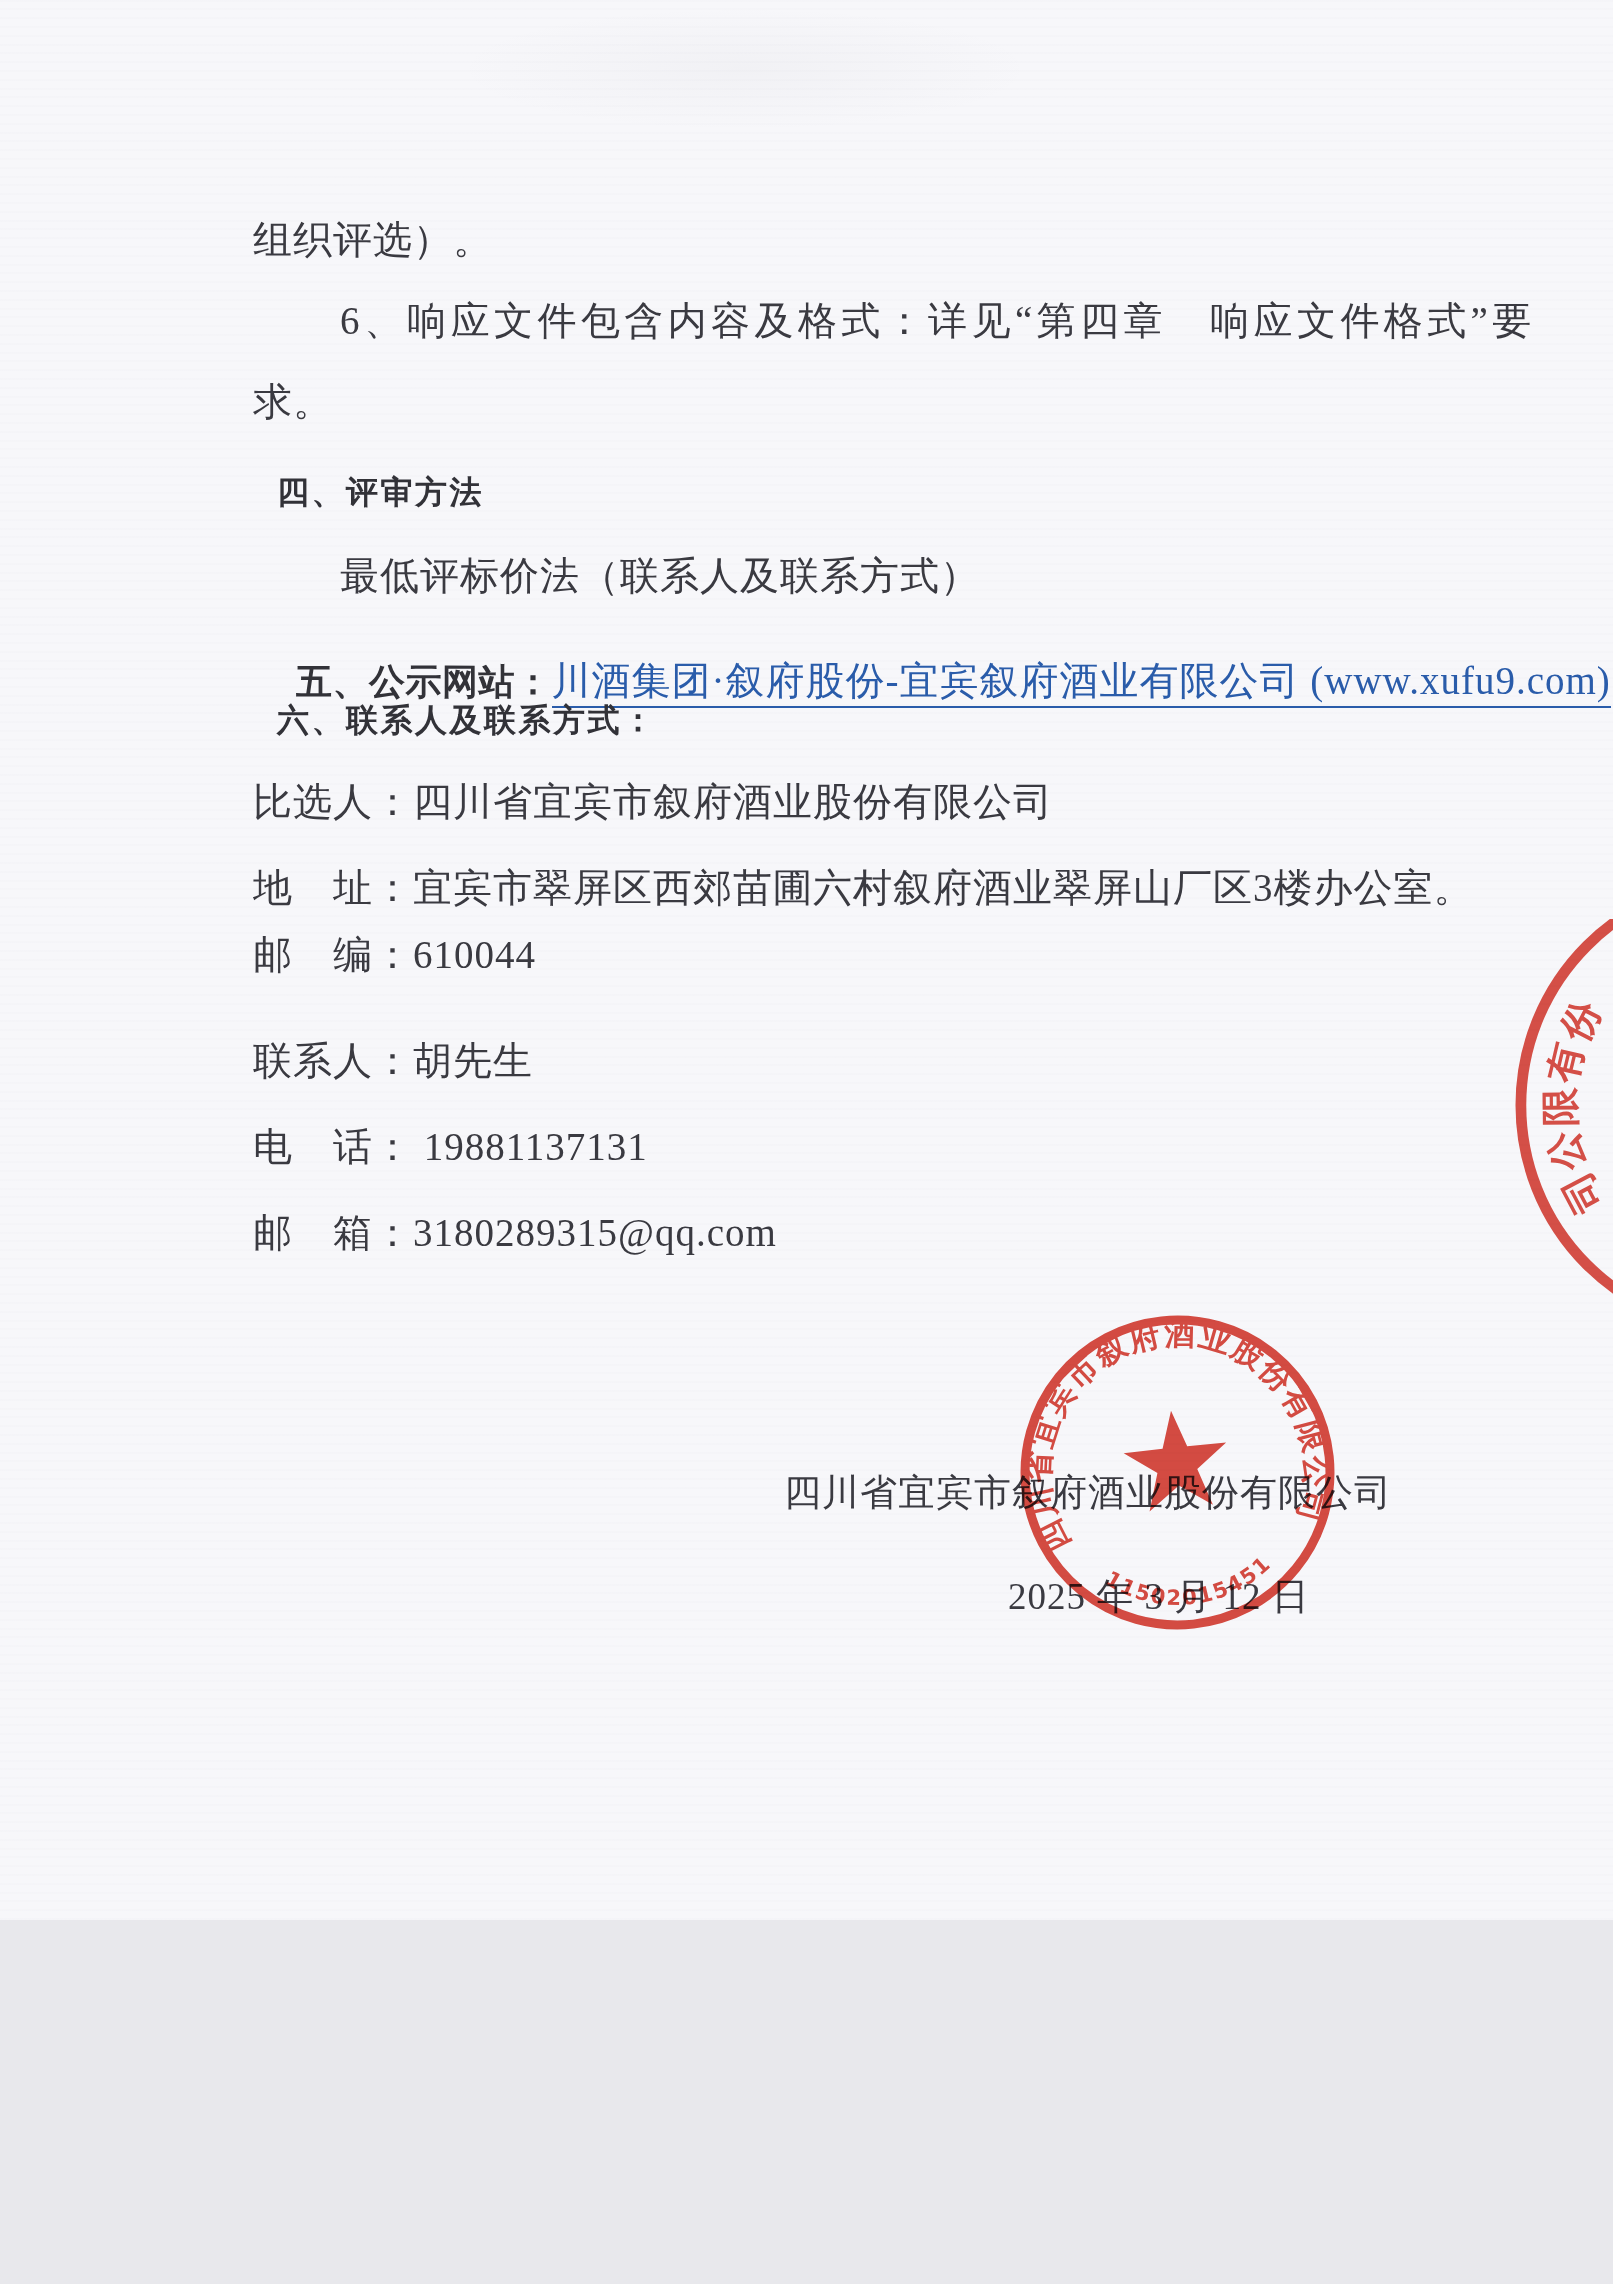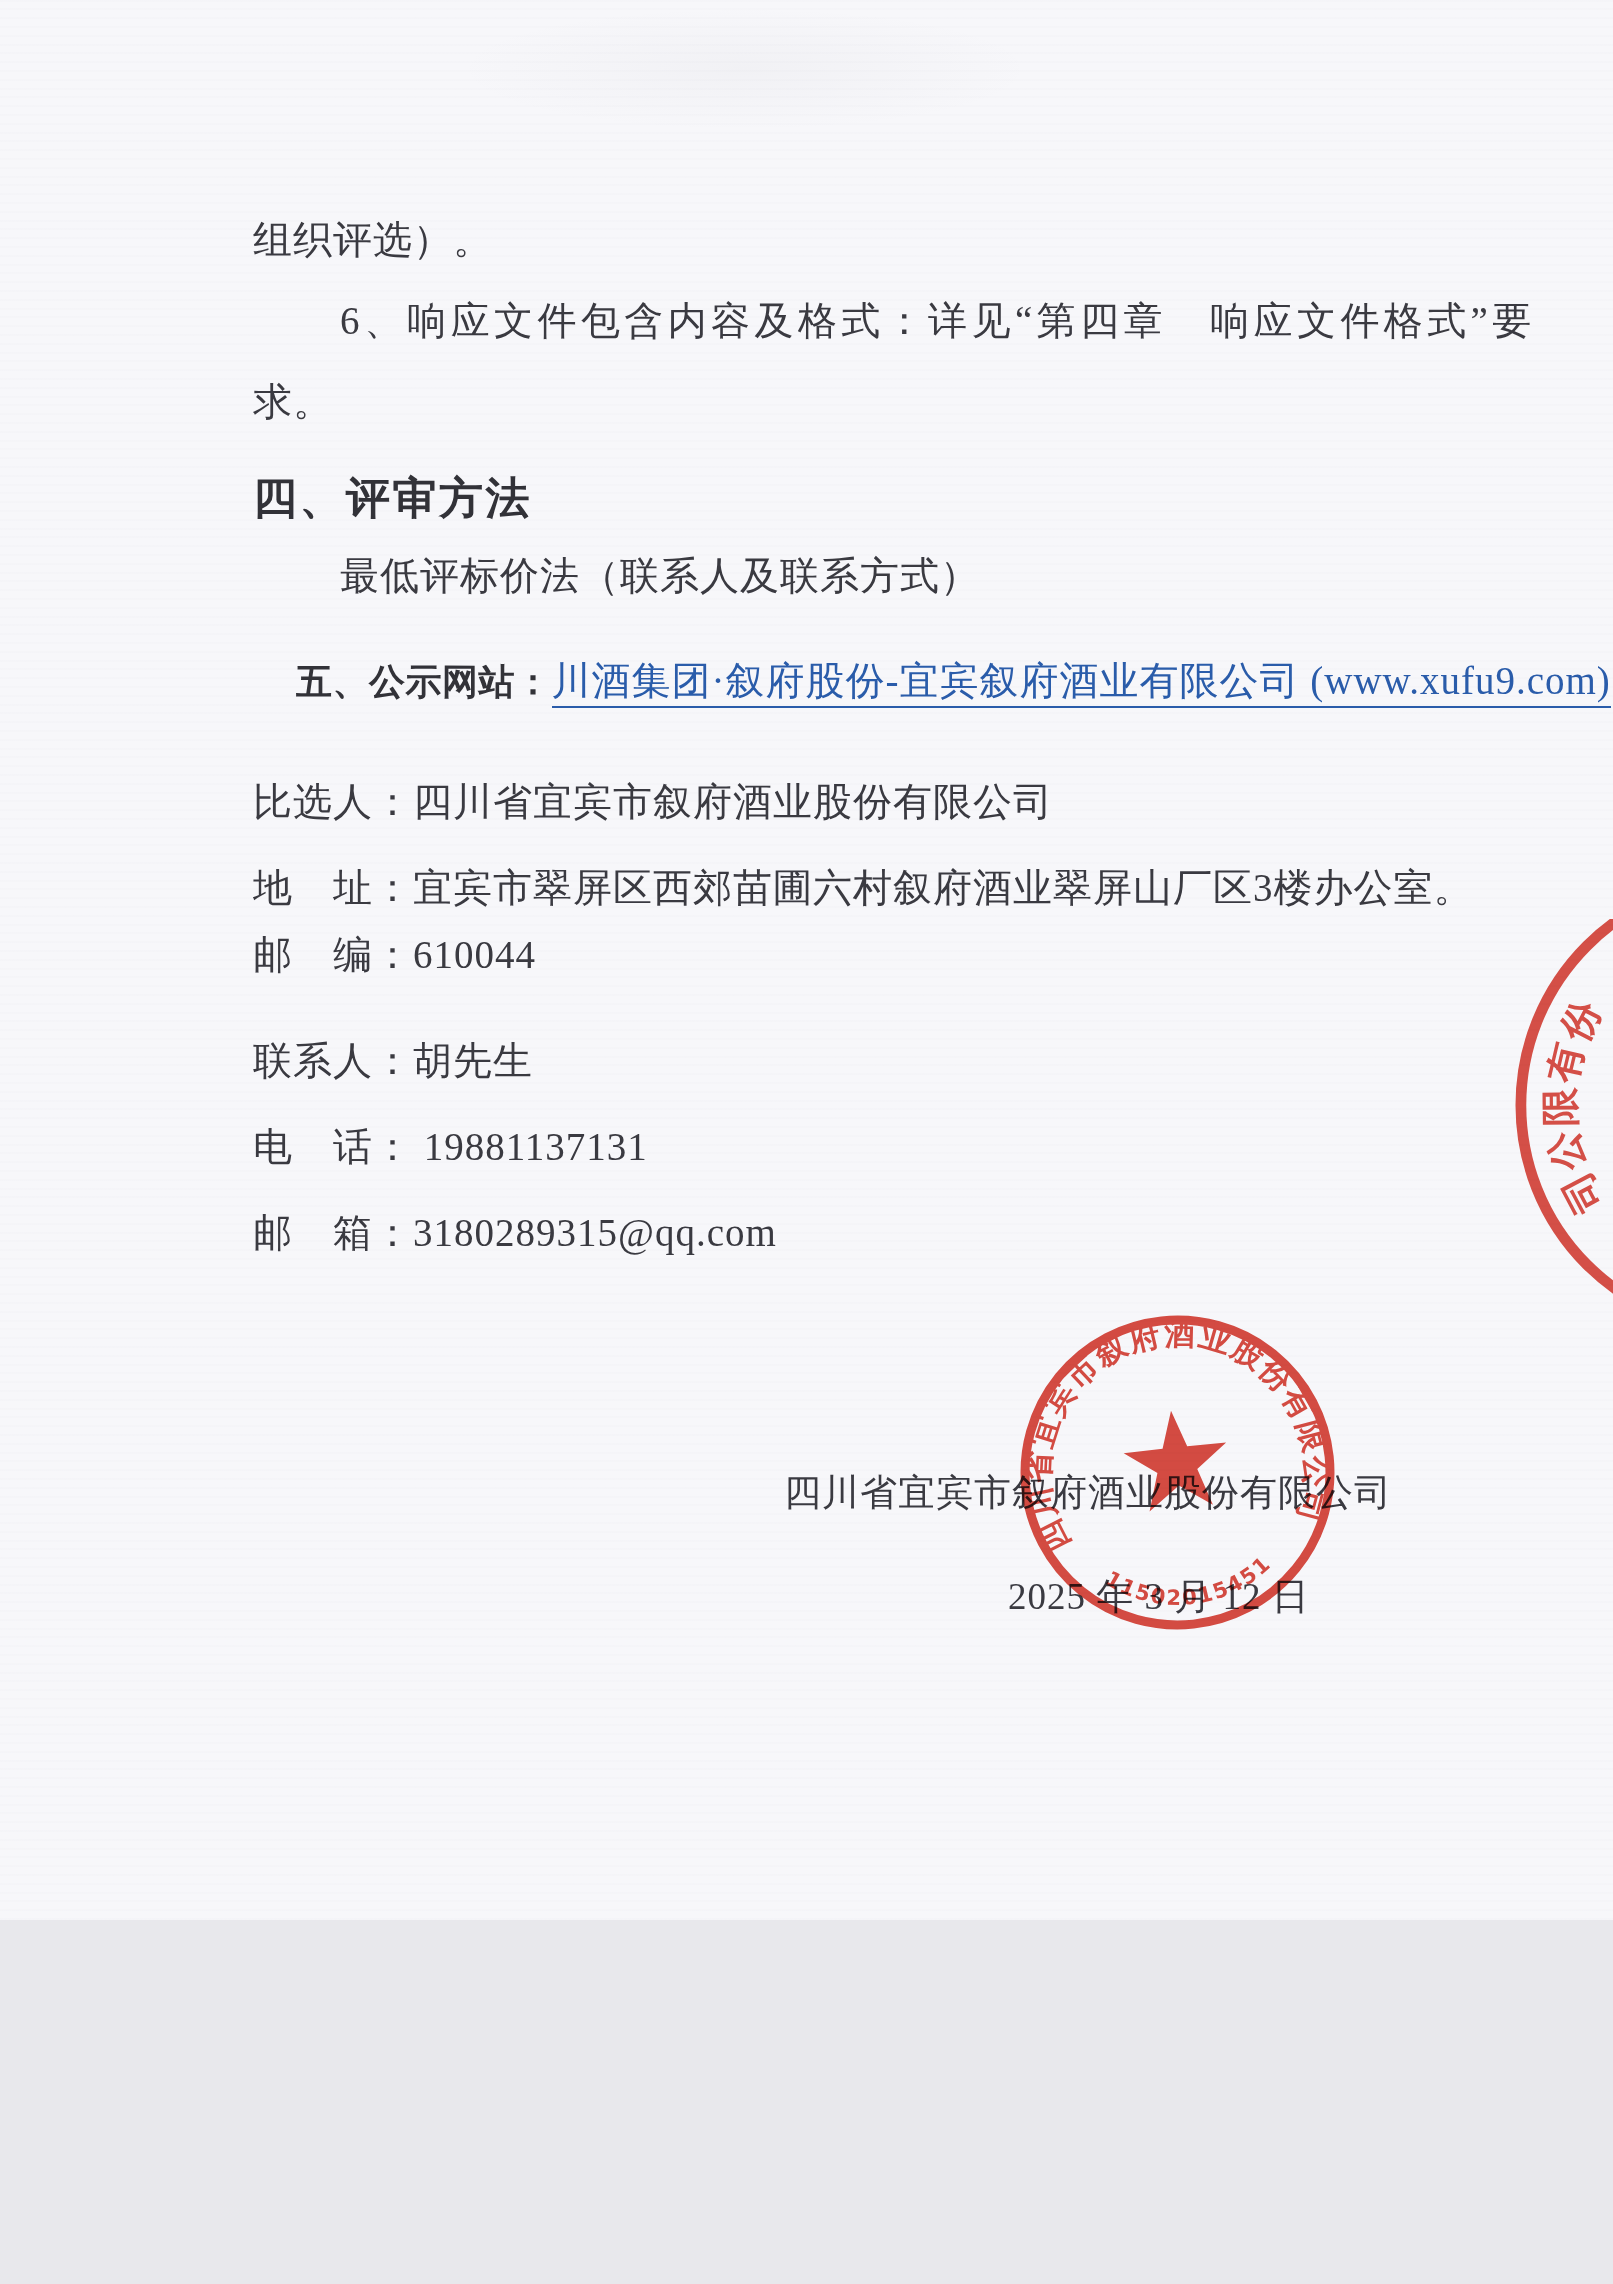--- a/index.html
+++ b/index.html
@@ -16,21 +16,21 @@
   }
   .line{
     position:absolute;
     font-size:39px;
     line-height:1.15;
     white-space:pre;
     letter-spacing:1px;
   }
   .indent{left:340px;font-family:Liberation Serif, serif;}
   .margin{left:253px;}
-  .heading{font-weight:bold;font-size:44px;letter-spacing:2.5px;color:#323238;}
+  .heading{font-weight:bold;font-size:32px;letter-spacing:2.5px;color:#323238;margin-left:24px;}
   .justified{letter-spacing:4.4px;}
   .link{
     color:#2a5caa;
     text-decoration:none;
     border-bottom:2.9px solid #2a5caa;
     padding-bottom:3.9px;
     cursor:pointer;
   }
   .sec5-label{font-weight:bold;font-size:36px;letter-spacing:0.5px;color:#323238;}
   .sig{font-size:37px;}
@@ -72,20 +72,21 @@
   <div class="line indent justified" style="top:299px">6、响应文件包含内容及格式：详见“第四章　响应文件格式”要</div>
   <div class="line margin" style="top:380px">求。</div>
 
   <div class="line margin heading" style="top:474px">四、评审方法</div>
   <div class="line indent" style="top:554px">最低评标价法（联系人及联系方式）</div>
 
   <div class="line margin" style="top:614px">
     <span class="sec5-label">五、公示网站：</span><a class="link">川酒集团·叙府股份-宜宾叙府酒业有限公司 (www.xufu9.com)</a>
   </div>
 
+  <div class="line margin heading" style="top:702px">六、联系人及联系方式：</div>
 
   <div class="line margin" style="top:780px"><span>比选人：</span><span>四川省宜宾市叙府酒业股份有限公司</span></div>
   <div class="line margin" style="top:866px"><span>地　址：</span><span>宜宾市翠屏区西郊苗圃六村叙府酒业翠屏山厂区3楼办公室。</span></div>
   <div class="line margin" style="top:933px"><span>邮　编：</span><span>610044</span></div>
   <div class="line margin" style="top:1039px"><span>联系人：</span><span>胡先生</span></div>
   <div class="line margin" style="top:1125px"><span>电　话：</span><span> 19881137131</span></div>
   <div class="line margin" style="top:1211px"><span>邮　箱：</span><span>3180289315@qq.com</span></div>
 
   <div class="line sig" style="left:784px;top:1472px">四川省宜宾市叙府酒业股份有限公司</div>
   <div class="line sig" style="left:1008px;top:1576px">2025 年 3 月 12 日</div>

